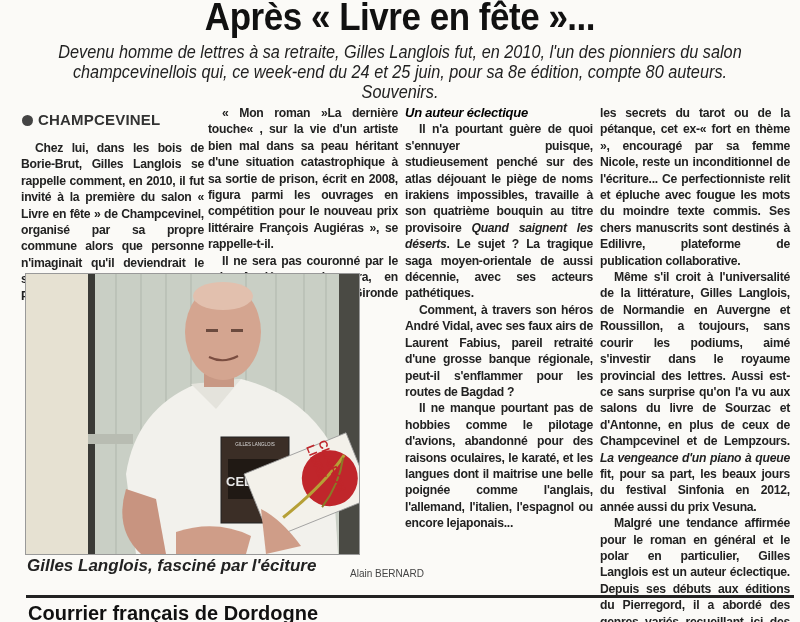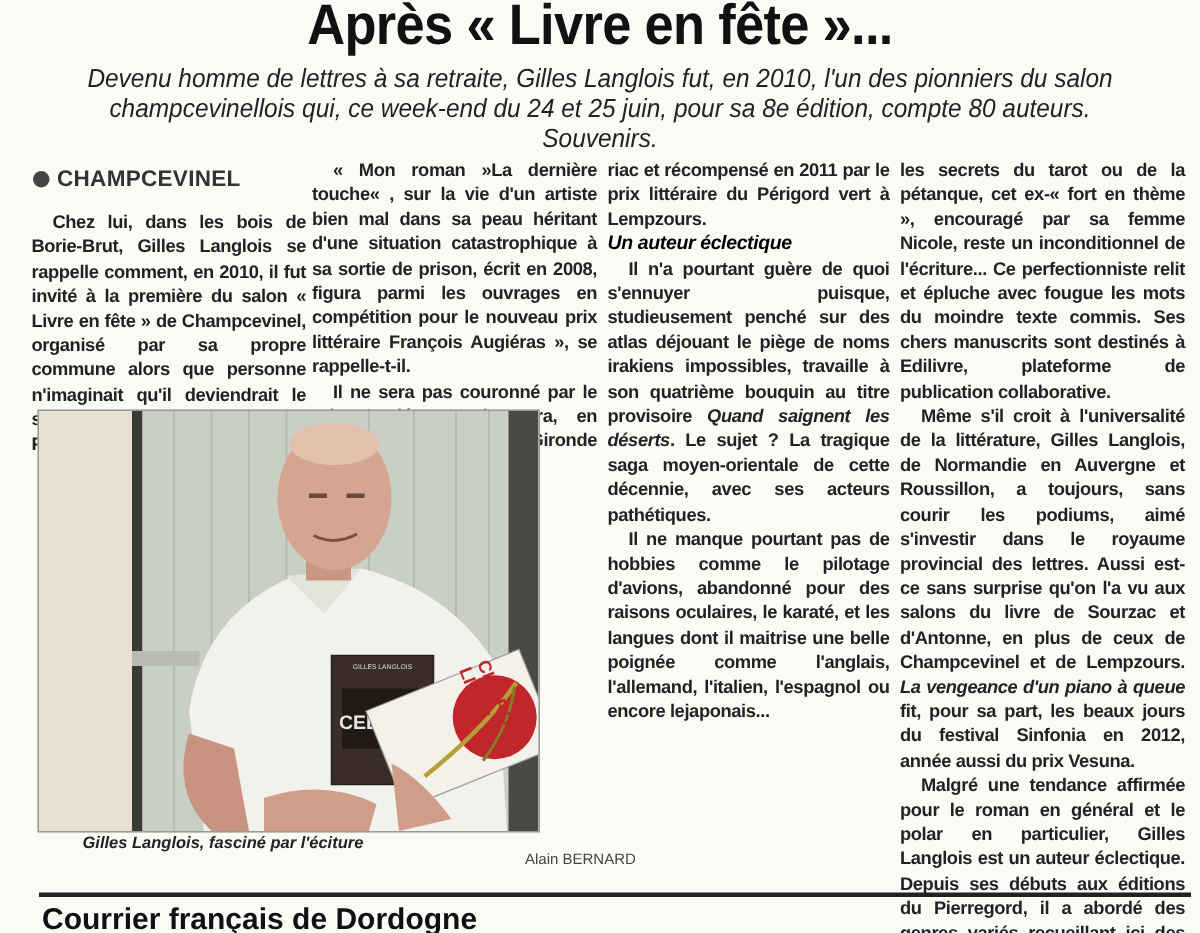--- a/index.html
+++ b/index.html
@@ -42,21 +42,21 @@
   .subhead {
     font-style:italic; font-weight:bold; font-size:13px; margin:9px 0 8px 0;
     text-indent:0 !important; color:#000000;
   }
   .photo {
     position:absolute; left:25px; top:273px; width:333px; height:280px;
     overflow:hidden; background:#d9dbd2; border:1px solid #999;
   }
   .caption {
     position:absolute; left:27px; top:556px; font-weight:bold; font-style:italic;
-    font-size:11px; color:#222;margin-left:28px;
+    font-size:17px; color:#222;
   }
   .credit {
     position:absolute; left:350px; top:568px; font-size:10px; color:#444;
   }
   .rule {
     position:absolute; left:26px; top:595px; width:768px; height:3px; background:#222;
   }
   .footer {
     position:absolute; left:28px; top:602px; font-weight:bold; font-size:20px; color:#111;
   }
@@ -81,23 +81,23 @@
   <div class="col col1">
     <p>Chez lui, dans les bois de Borie-Brut, Gilles Langlois se rappelle comment, en 2010, il fut invité à la première du salon « Livre en fête » de Champcevinel, organisé par sa propre commune alors que personne n'imaginait qu'il deviendrait le salon de référence de tout le Périgord blanc.</p>
   </div>
 
   <div class="col col2">
     <p>« Mon roman »La dernière touche« , sur la vie d'un artiste bien mal dans sa peau héritant d'une situation catastrophique à sa sortie de prison, écrit en 2008, figura parmi les ouvrages en compétition pour le nouveau prix littéraire François Augiéras », se rappelle-t-il.</p>
     <p>Il ne sera pas couronné par le prix Augiéras mais sera, en revanche, lauréat en Gironde pour le prix François Mau-</p>
   </div>
 
   <div class="col col3">
-    <p class="noindent">riac et récompensé en 2011 par le prix littéraire du Périgord vert à Lempzours.</p>
     <p class="subhead">Un auteur éclectique</p>
-    <p><span>Il n'a pourtant guère de quoi s'ennuyer puisque, studieusement penché sur des atlas déjouant le piège de noms irakiens impossibles, travaille à son quatrième bouquin au titre provisoire </span><em>Quand saignent les déserts</em><span>. Le sujet ? La tragique saga moyen-orientale de cette décennie, avec ses acteurs pathétiques.</span></p>
+    <p><span>Il n'a pourtant guère de quoi s'ennuyer puisque, studieusement penché sur des atlas déjouant le piège de noms irakiens impossibles, travaille à son quatrième bouquin au titre provisoire </span><em>Quand saignent les déserts</em><span>. Le sujet ? La tragique saga moyen-orientale de aussi décennie, avec ses acteurs pathétiques.</span></p>
+    <p>Comment, à travers son héros André Vidal, avec ses faux airs de Laurent Fabius, pareil retraité d'une grosse banque régionale, peut-il s'enflammer pour les routes de Bagdad ?</p>
     <p>Il ne manque pourtant pas de hobbies comme le pilotage d'avions, abandonné pour des raisons oculaires, le karaté, et les langues dont il maitrise une belle poignée comme l'anglais, l'allemand, l'italien, l'espagnol ou encore lejaponais...</p>
 
   </div>
 
   <div class="col col4">
     <p class="noindent">les secrets du tarot ou de la pétanque, cet ex-« fort en thème », encouragé par sa femme Nicole, reste un inconditionnel de l'écriture... Ce perfectionniste relit et épluche avec fougue les mots du moindre texte commis. Ses chers manuscrits sont destinés à Edilivre, plateforme de publication collaborative.</p>
     <p><span>Même s'il croit à l'universalité de la littérature, Gilles Langlois, de Normandie en Auvergne et Roussillon, a toujours, sans courir les podiums, aimé s'investir dans le royaume provincial des lettres. Aussi est-ce sans surprise qu'on l'a vu aux salons du livre de Sourzac et d'Antonne, en plus de ceux de Champcevinel et de Lempzours. </span><em>La vengeance d'un piano à queue</em><span> fit, pour sa part, les beaux jours du festival Sinfonia en 2012, année aussi du prix Vesuna.</span></p>
     <p><span>Malgré une tendance affirmée pour le roman en général et le polar en particulier, Gilles Langlois est un auteur éclectique. Depuis ses débuts aux éditions du Pierregord, il a abordé des genres variés recueillant ici des louanges appréciés pour </span><em>Cellules</em><span>, décrivant là, dans </span><em>Clairon libre</em><span>, son troisième roman, l'univers impitoyable de la presse de province...</span></p>
 
   </div>

